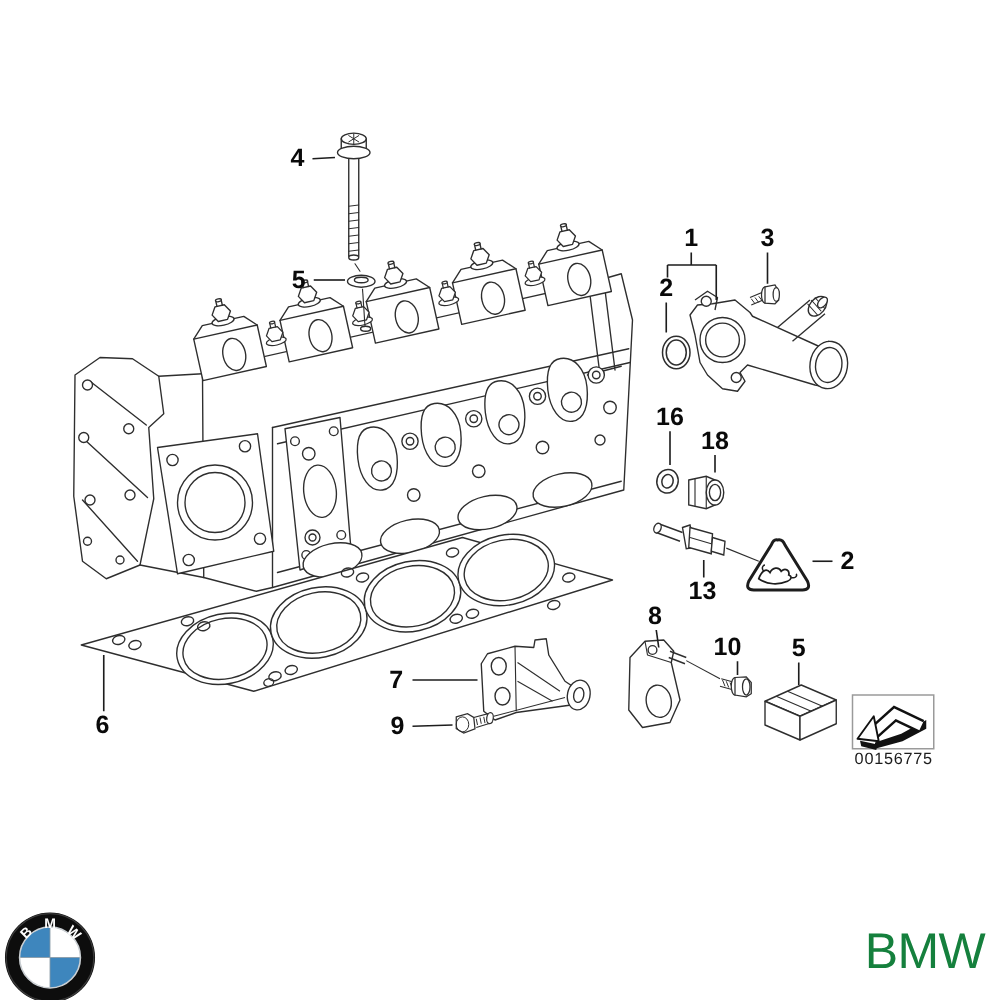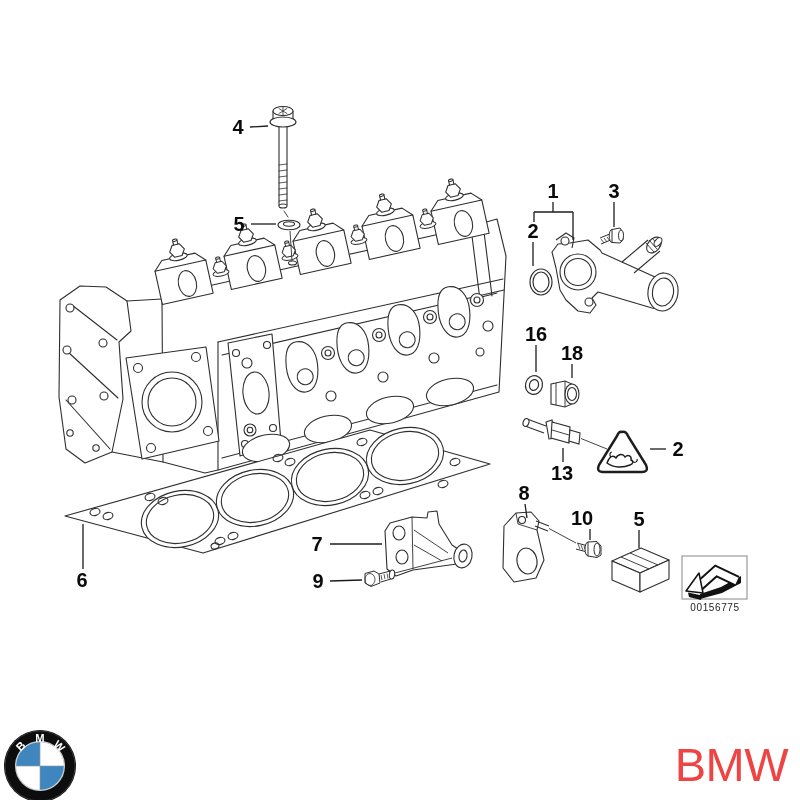--- a/index.html
+++ b/index.html
@@ -10,25 +10,25 @@
   }
   .stage{position:absolute;inset:0;}
   svg.art{position:absolute;left:0;top:0;}
   .callout{
     position:absolute;transform:translate(-50%,-50%);
     font-weight:bold;font-size:20px;color:#0a0a0a;line-height:1;
     letter-spacing:0;white-space:nowrap;
   }
   .stamp-code{
     position:absolute;transform:translate(-50%,-50%);
-    font-size:10px;color:#1c1c1c;letter-spacing:0.6px;white-space:nowrap;
+    font-size:13px;color:#1c1c1c;letter-spacing:0.6px;white-space:nowrap;
   }
   .footer-text{
     position:absolute;top:741px;right:12px;
-    font-size:47px;color:#ef4444;line-height:1;letter-spacing:-0.5px;
+    font-size:40px;color:#15803d;line-height:1;letter-spacing:-0.5px;
     display:flex;gap:13px;white-space:nowrap;
   }
   .logo-wrap{position:absolute;left:3px;top:729px;width:74px;height:74px;}
 </style>
 </head>
 <body>
 
 <div class="stage">
 
 <svg class="art" width="800" height="800" viewBox="0 0 800 800">

